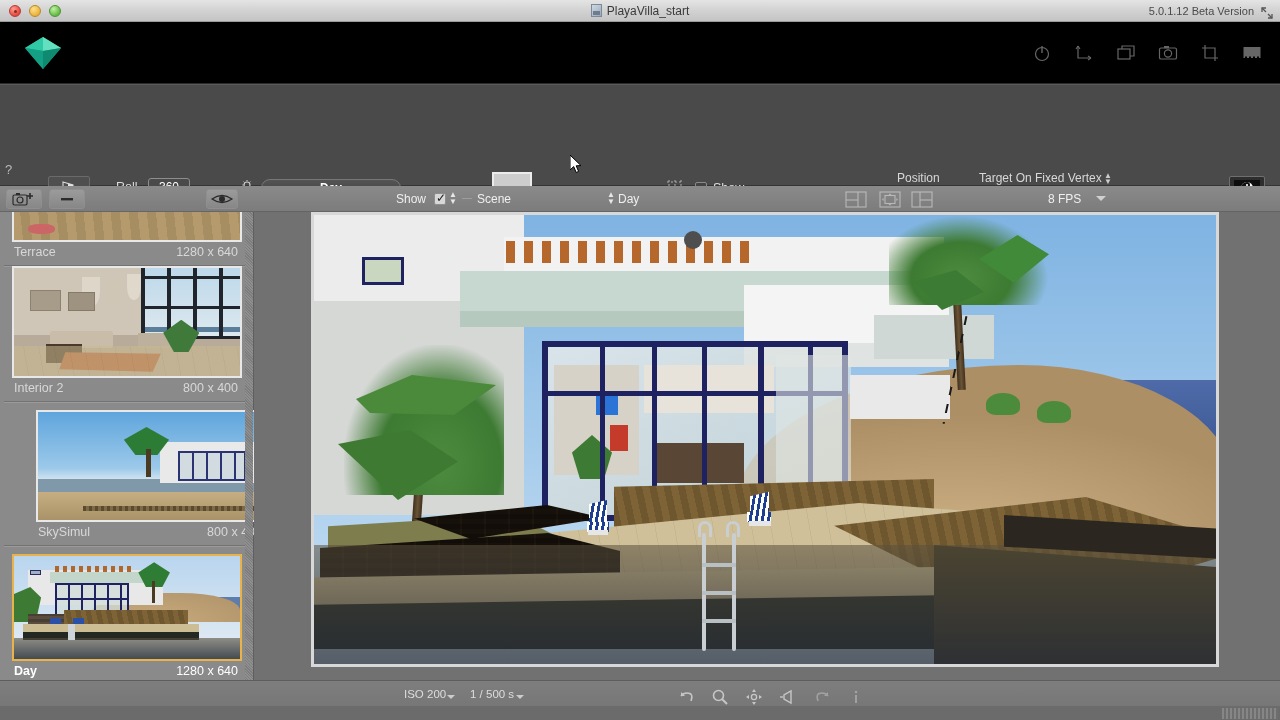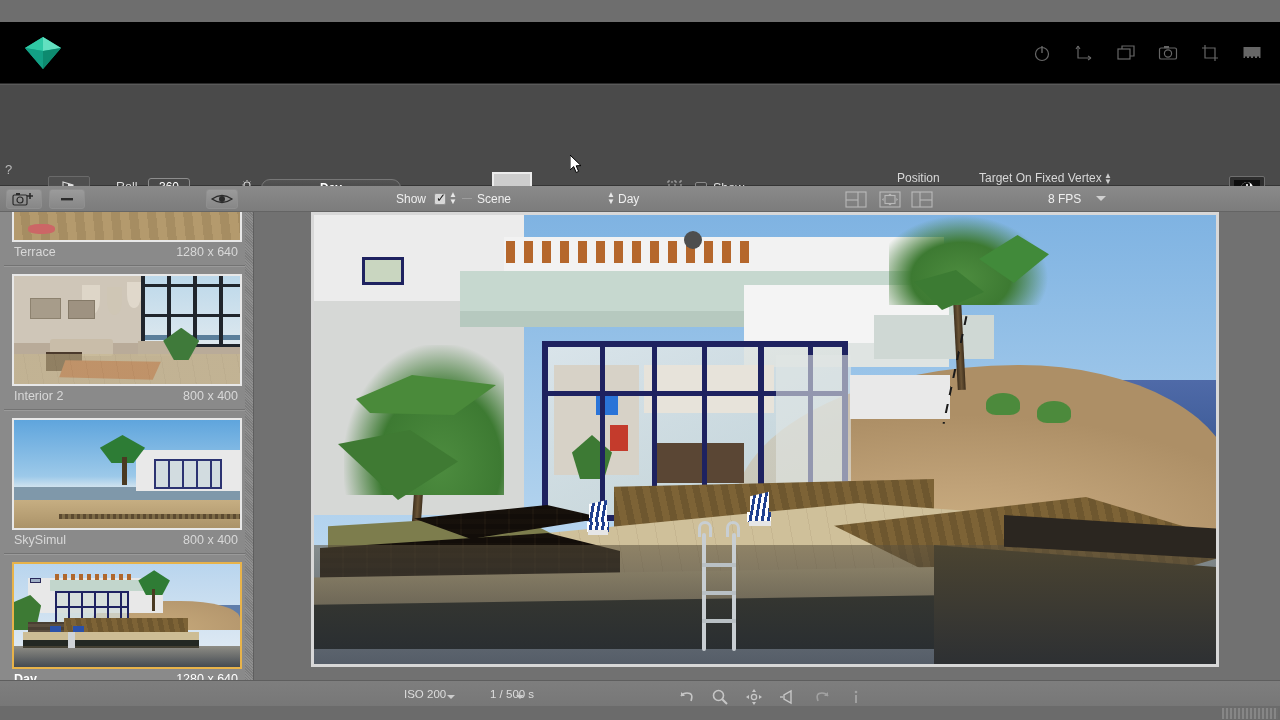--- a/index.html
+++ b/index.html
@@ -281,20 +281,38 @@
 
   .cursor{
     position:absolute; left:570px; top:155px; width:14px; height:20px; z-index:50;
   }
 </style>
 </head>
 <body>
 
 <div id="app">
 
+  <div class="titlebar">
+    <div class="traffic">
+      <div class="tl red"></div>
+      <div class="tl yellow"></div>
+      <div class="tl green"></div>
+    </div>
+    <div class="title-center">
+      <span class="doc-icon"></span>
+      <span>PlayaVilla_start</span>
+    </div>
+    <div class="version">5.0.1.12 Beta Version</div>
+    <div class="fullscreen-ico">
+      <svg width="12" height="12" viewBox="0 0 12 12">
+          <path d="M1 5 L1 1 L5 1 M11 7 L11 11 L7 11" stroke="#555" fill="none" stroke-width="1.3"></path>
+          <path d="M1 1 L5 5 M11 11 L7 7" stroke="#555" stroke-width="1.3"></path>
+        </svg>
+    </div>
+  </div>
 
   <div class="menubar">
     <div class="logo">
       <svg width="38" height="34" viewBox="0 0 38 34">
         <polygon points="19,1 37,12 19,33 1,12" fill="#1aa98a"></polygon>
         <polygon points="19,1 37,12 19,15" fill="#63e0c0"></polygon>
         <polygon points="19,1 1,12 19,15" fill="#2fc9a5"></polygon>
         <polygon points="19,15 37,12 19,33" fill="#0d8a6f"></polygon>
         <polygon points="19,15 1,12 19,33" fill="#13a085"></polygon>
       </svg>
@@ -558,21 +576,21 @@
 
           <div style="position:absolute;left:6%;bottom:6%;width:12%;height:10%;background:#c66;border-radius:40%;"></div>
         </div>
         <div class="sb-caption">
           <span>Terrace</span>
           <span class="dim">1280 x 640</span>
         </div>
       </div>
       <div class="sb-sep"></div>
 
-      <div class="sb-item" style="margin-top:8px;">
+      <div class="sb-item" style="">
         <div class="sb-thumb-wrap" style="height:112px;">
           <div style="position:absolute;inset:0;background:#b9ab99;"></div>
           <div style="position:absolute;left:0;top:0;width:56%;height:62%;background:#cfc6b8;"></div>
           <div style="position:absolute;left:56%;top:0;width:44%;height:66%;background:linear-gradient(to bottom,#bcd8ea,#dfe9ef);"></div>
           <div style="position:absolute;left:56%;top:55%;width:44%;height:4%;background:#5b7f9b;"></div>
 
           <div style="position:absolute;left:56%;top:0;width:100%;height:66%;background:repeating-linear-gradient(90deg,#20252c 0 4px,transparent 4px 26px),repeating-linear-gradient(0deg,#20252c 0 3px,transparent 3px 30px);"></div>
 
           <div style="position:absolute;left:30%;top:8%;width:8%;height:28%;background:#ded6c8;border-radius:0 0 50% 50%;"></div>
           <div style="position:absolute;left:41%;top:10%;width:7%;height:26%;background:#cfc6b5;border-radius:0 0 50% 50%;"></div>
@@ -591,21 +609,21 @@
 
           <div style="position:absolute;left:66%;top:48%;width:16%;height:30%;background:#3f7a3a;clip-path:polygon(50% 0,100% 40%,70% 100%,30% 100%,0 40%);"></div>
         </div>
         <div class="sb-caption">
           <span>Interior 2</span>
           <span class="dim">800 x 400</span>
         </div>
       </div>
       <div class="sb-sep"></div>
 
-      <div class="sb-item" style="margin-top:8px;">
+      <div class="sb-item" style="margin-top:8px;margin-left:24px;">
         <div class="sb-thumb-wrap" style="height:112px;">
           <div style="position:absolute;inset:0;background:linear-gradient(to bottom,#5fa5dd 0%,#9cc9e9 52%,#cfe2ef 62%);"></div>
           <div style="position:absolute;left:0;top:62%;width:100%;height:12%;background:#7f98aa;"></div>
           <div style="position:absolute;left:0;top:74%;width:100%;height:26%;background:linear-gradient(to bottom,#c6ae82,#ab9369);"></div>
           <div style="position:absolute;left:54%;top:28%;width:46%;height:38%;background:#e9e9e9;"></div>
           <div style="position:absolute;left:62%;top:36%;width:30%;height:28%;background:rgba(200,214,220,.7);border:2px solid #2c3372;"></div>
           <div style="position:absolute;left:62%;top:36%;width:30%;height:28%;background:repeating-linear-gradient(90deg,#2c3372 0 2px,transparent 2px 14px);"></div>
           <div style="position:absolute;left:38%;top:14%;width:20%;height:26%;background:#2d7c35;clip-path:polygon(50% 0,100% 45%,74% 100%,26% 100%,0 45%);"></div>
           <div style="position:absolute;left:48%;top:34%;width:2%;height:26%;background:#4a3a22;"></div>
           <div style="position:absolute;left:20%;bottom:8%;width:80%;height:5%;background:repeating-linear-gradient(90deg,#5c4a30 0 3px,#7d6a46 3px 6px);"></div>
@@ -757,21 +775,21 @@
 
   <div class="cursor">
     <svg width="14" height="20" viewBox="0 0 14 20">
       <polygon points="0,0 0,15 3.7,11.6 6.2,17.5 8.6,16.4 6.2,10.8 11,10.6" fill="#ffffff" stroke="#000" stroke-width="1"></polygon>
     </svg>
   </div>
 
   <div class="viewport-footer">
     <div class="vf-text" style="left:404px;">ISO 200</div>
     <div class="vf-caret" style="left:447px; top:14px;"></div>
-    <div class="vf-text" style="left:490px;">1 / 500 s</div>
+    <div class="vf-text" style="left:470px;">1 / 500 s</div>
     <div class="vf-caret" style="left:516px; top:14px;"></div>
 
     <div class="vf-ico" style="left:678px; top:7px;">
       <svg width="18" height="18" viewBox="0 0 18 18">
           <path d="M13 13 q3 -8 -4 -8 q-4 0 -6 3" fill="none" stroke="#e0e0e0" stroke-width="1.5"></path>
           <path d="M3 8 l0 -4 l4 4 z" fill="#e0e0e0"></path>
         </svg>
     </div>
     <div class="vf-ico" style="left:711px; top:7px;">
       <svg width="18" height="18" viewBox="0 0 18 18">

